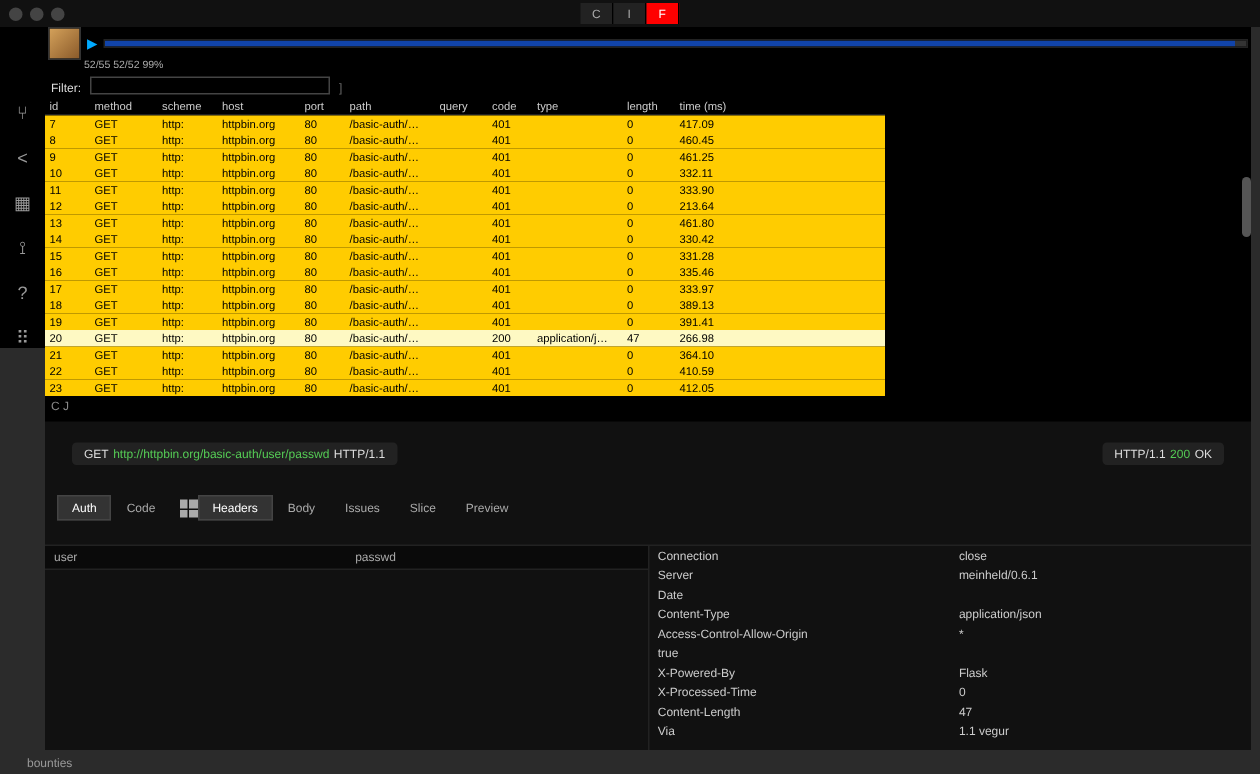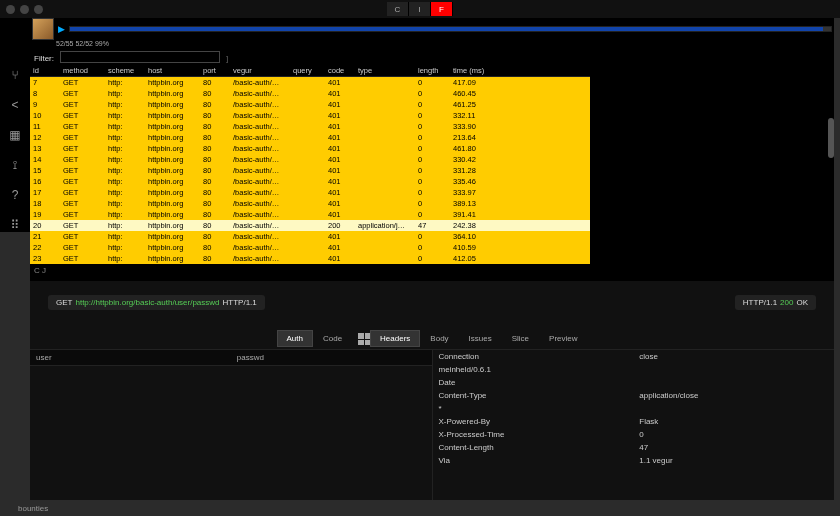--- a/index.html
+++ b/index.html
@@ -28,27 +28,27 @@
   .thead{background:#000;color:#ccc;border-bottom:1px solid #222}
   .thead>div,.trow>div{padding:1px 3px;overflow:hidden;white-space:nowrap;text-overflow:ellipsis}
   .trow{background:#ffcc00;color:#000}
   .trow.sel{background:#fef9c3;color:#000}
   .hint{font-size:8px;color:#888;padding:2px 4px}
   .details{flex:1;background:#111;display:flex;flex-direction:column;margin-top:4px;overflow:auto}
   .reqline{display:flex;justify-content:space-between;padding:14px 18px}
   .pill{background:#222;border-radius:3px;padding:3px 8px;font-size:8px;display:flex;gap:3px;align-items:center}
   .grn{color:#5c5}
   .wht{color:#ddd}
-  .tabsrow{display:flex;justify-content:center;padding:0 8px;margin-top:6px}
+  .tabsrow{display:flex;justify-content:flex-start;padding:0 8px;margin-top:6px}
   .tabsL,.tabsR{display:flex}
   .tab{padding:3px 9px;font-size:8px;color:#aaa;border:1px solid transparent}
   .tab.on{background:#333;border-color:#444;color:#fff}
   .grid4{width:12px;height:12px;display:grid;grid-template-columns:1fr 1fr;grid-template-rows:1fr 1fr;gap:1px;margin:3px 0 0 6px}
   .grid4>span{background:#aaa}
-  .panes{display:flex;flex:1;border-top:1px solid #222;margin-top:2px}
+  .panes{display:flex;flex:1;border-top:1px solid #222;margin-top:16px}
   .pane{flex:1;font-size:8px}
   .phead{display:flex;background:#0a0a0a;border-bottom:1px solid #222}
   .phead>div{flex:1;padding:3px 6px;color:#aaa}
   .prow{display:flex}
   .prow>div{flex:1;padding:2px 6px;color:#ccc}
   .paneR{border-left:1px solid #222}
   .scrollind{position:absolute;right:0;top:100px;width:6px;height:40px;background:#555;border-radius:3px}
 </style>
 </head>
 <body>
@@ -89,21 +89,21 @@
       <span class="endbr">]</span>
     </div>
 
     <div class="table">
       <div class="thead" id="thead">
           <div>id</div>
           <div>method</div>
           <div>scheme</div>
           <div>host</div>
           <div>port</div>
-          <div>vegur</div>
+          <div>path</div>
           <div>query</div>
           <div>code</div>
           <div>type</div>
           <div>length</div>
           <div>time (ms)</div>
         </div>
       <div id="tbody">
           <div class="trow">
             <div>7</div>
             <div>GET</div>
@@ -277,21 +277,21 @@
             <div>20</div>
             <div>GET</div>
             <div>http:</div>
             <div>httpbin.org</div>
             <div>80</div>
             <div>/basic-auth/…</div>
             <div></div>
             <div>200</div>
             <div>application/j…</div>
             <div>47</div>
-            <div>242.38</div>
+            <div>266.98</div>
           </div>
           <div class="trow">
             <div>21</div>
             <div>GET</div>
             <div>http:</div>
             <div>httpbin.org</div>
             <div>80</div>
             <div>/basic-auth/…</div>
             <div></div>
             <div>401</div>
@@ -370,33 +370,36 @@
             <div>user</div>
             <div>passwd</div>
           </div>
         </div>
         <div class="pane paneR" id="hdrpane">
             <div class="prow">
               <div>Connection</div>
               <div>close</div>
             </div>
             <div class="prow">
+              <div>Server</div>
               <div>meinheld/0.6.1</div>
             </div>
             <div class="prow">
               <div>Date</div>
             </div>
             <div class="prow">
               <div>Content-Type</div>
-              <div>application/close</div>
-            </div>
-            <div class="prow">
+              <div>application/json</div>
+            </div>
+            <div class="prow">
+              <div>Access-Control-Allow-Origin</div>
               <div>*</div>
             </div>
             <div class="prow">
+              <div>true</div>
             </div>
             <div class="prow">
               <div>X-Powered-By</div>
               <div>Flask</div>
             </div>
             <div class="prow">
               <div>X-Processed-Time</div>
               <div>0</div>
             </div>
             <div class="prow">

